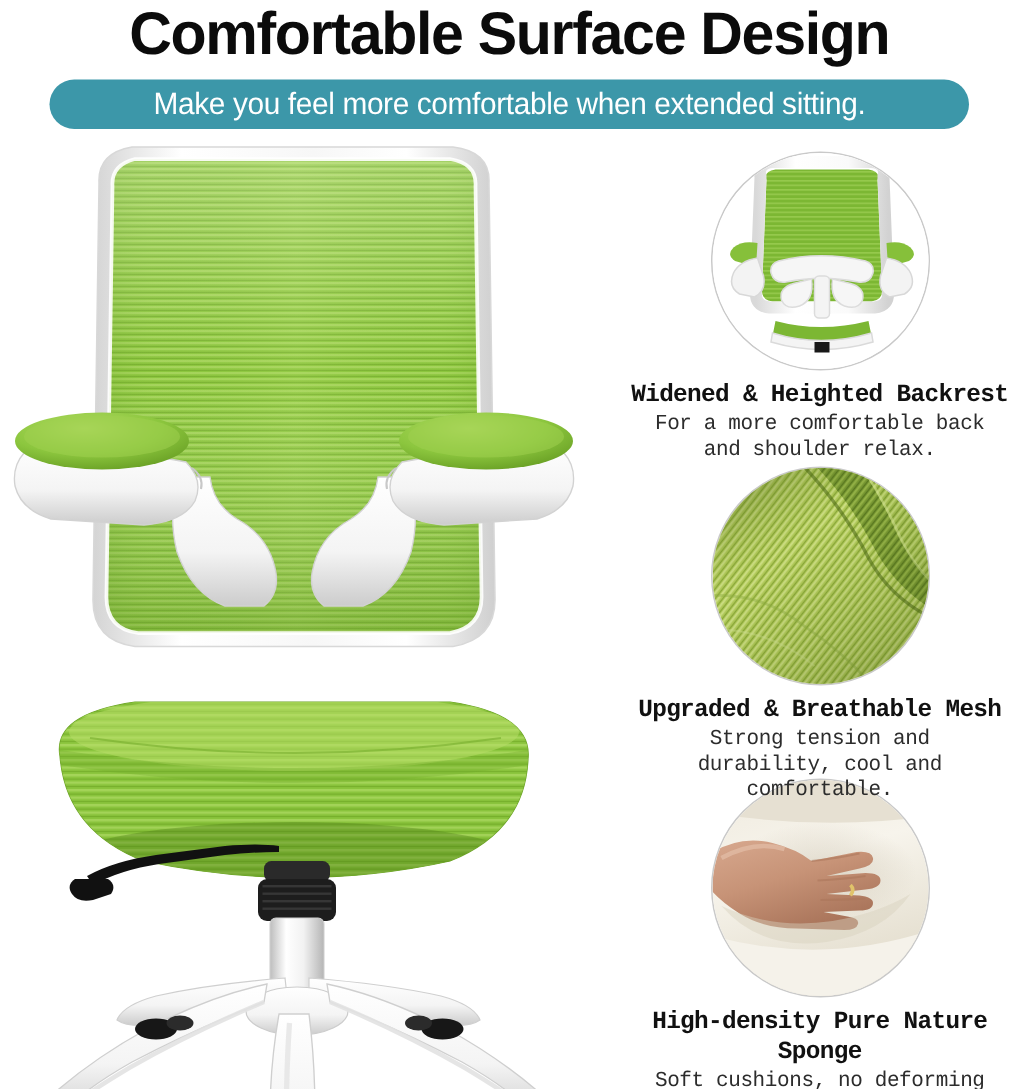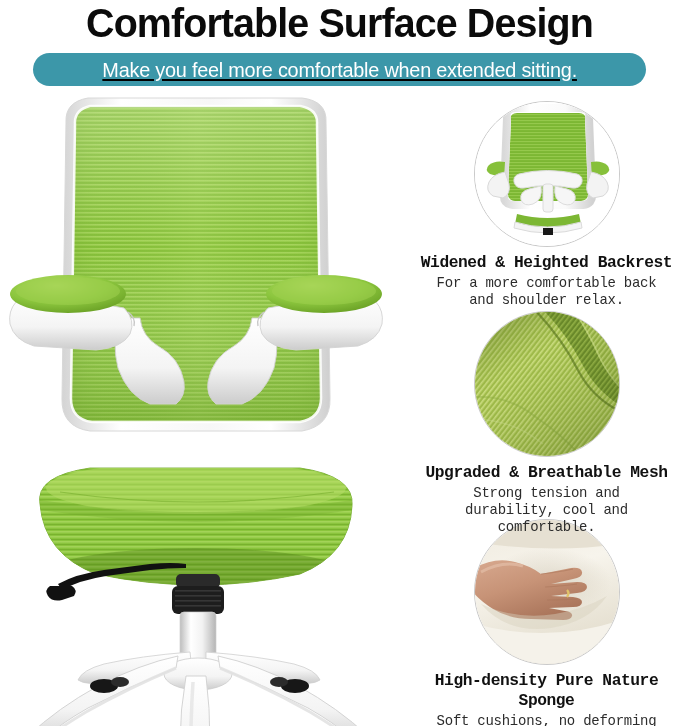--- a/index.html
+++ b/index.html
@@ -39,21 +39,20 @@
   #subtitle-banner {
     position: absolute;
     left: 33px; top: 53px;
     width: 613px;
     height: 33px;
     border-radius: 17px;
     background: #3c97a9;
     display: flex;
     align-items: center;
     justify-content: center;
-    text-decoration: underline;
   }
   #subtitle-text {
     color: #ffffff;
     font-size: 20.5px;
     line-height: 22px;
     font-weight: 400;
     letter-spacing: -0.25px;
     transform: scaleX(0.97);
     white-space: nowrap;
   }

